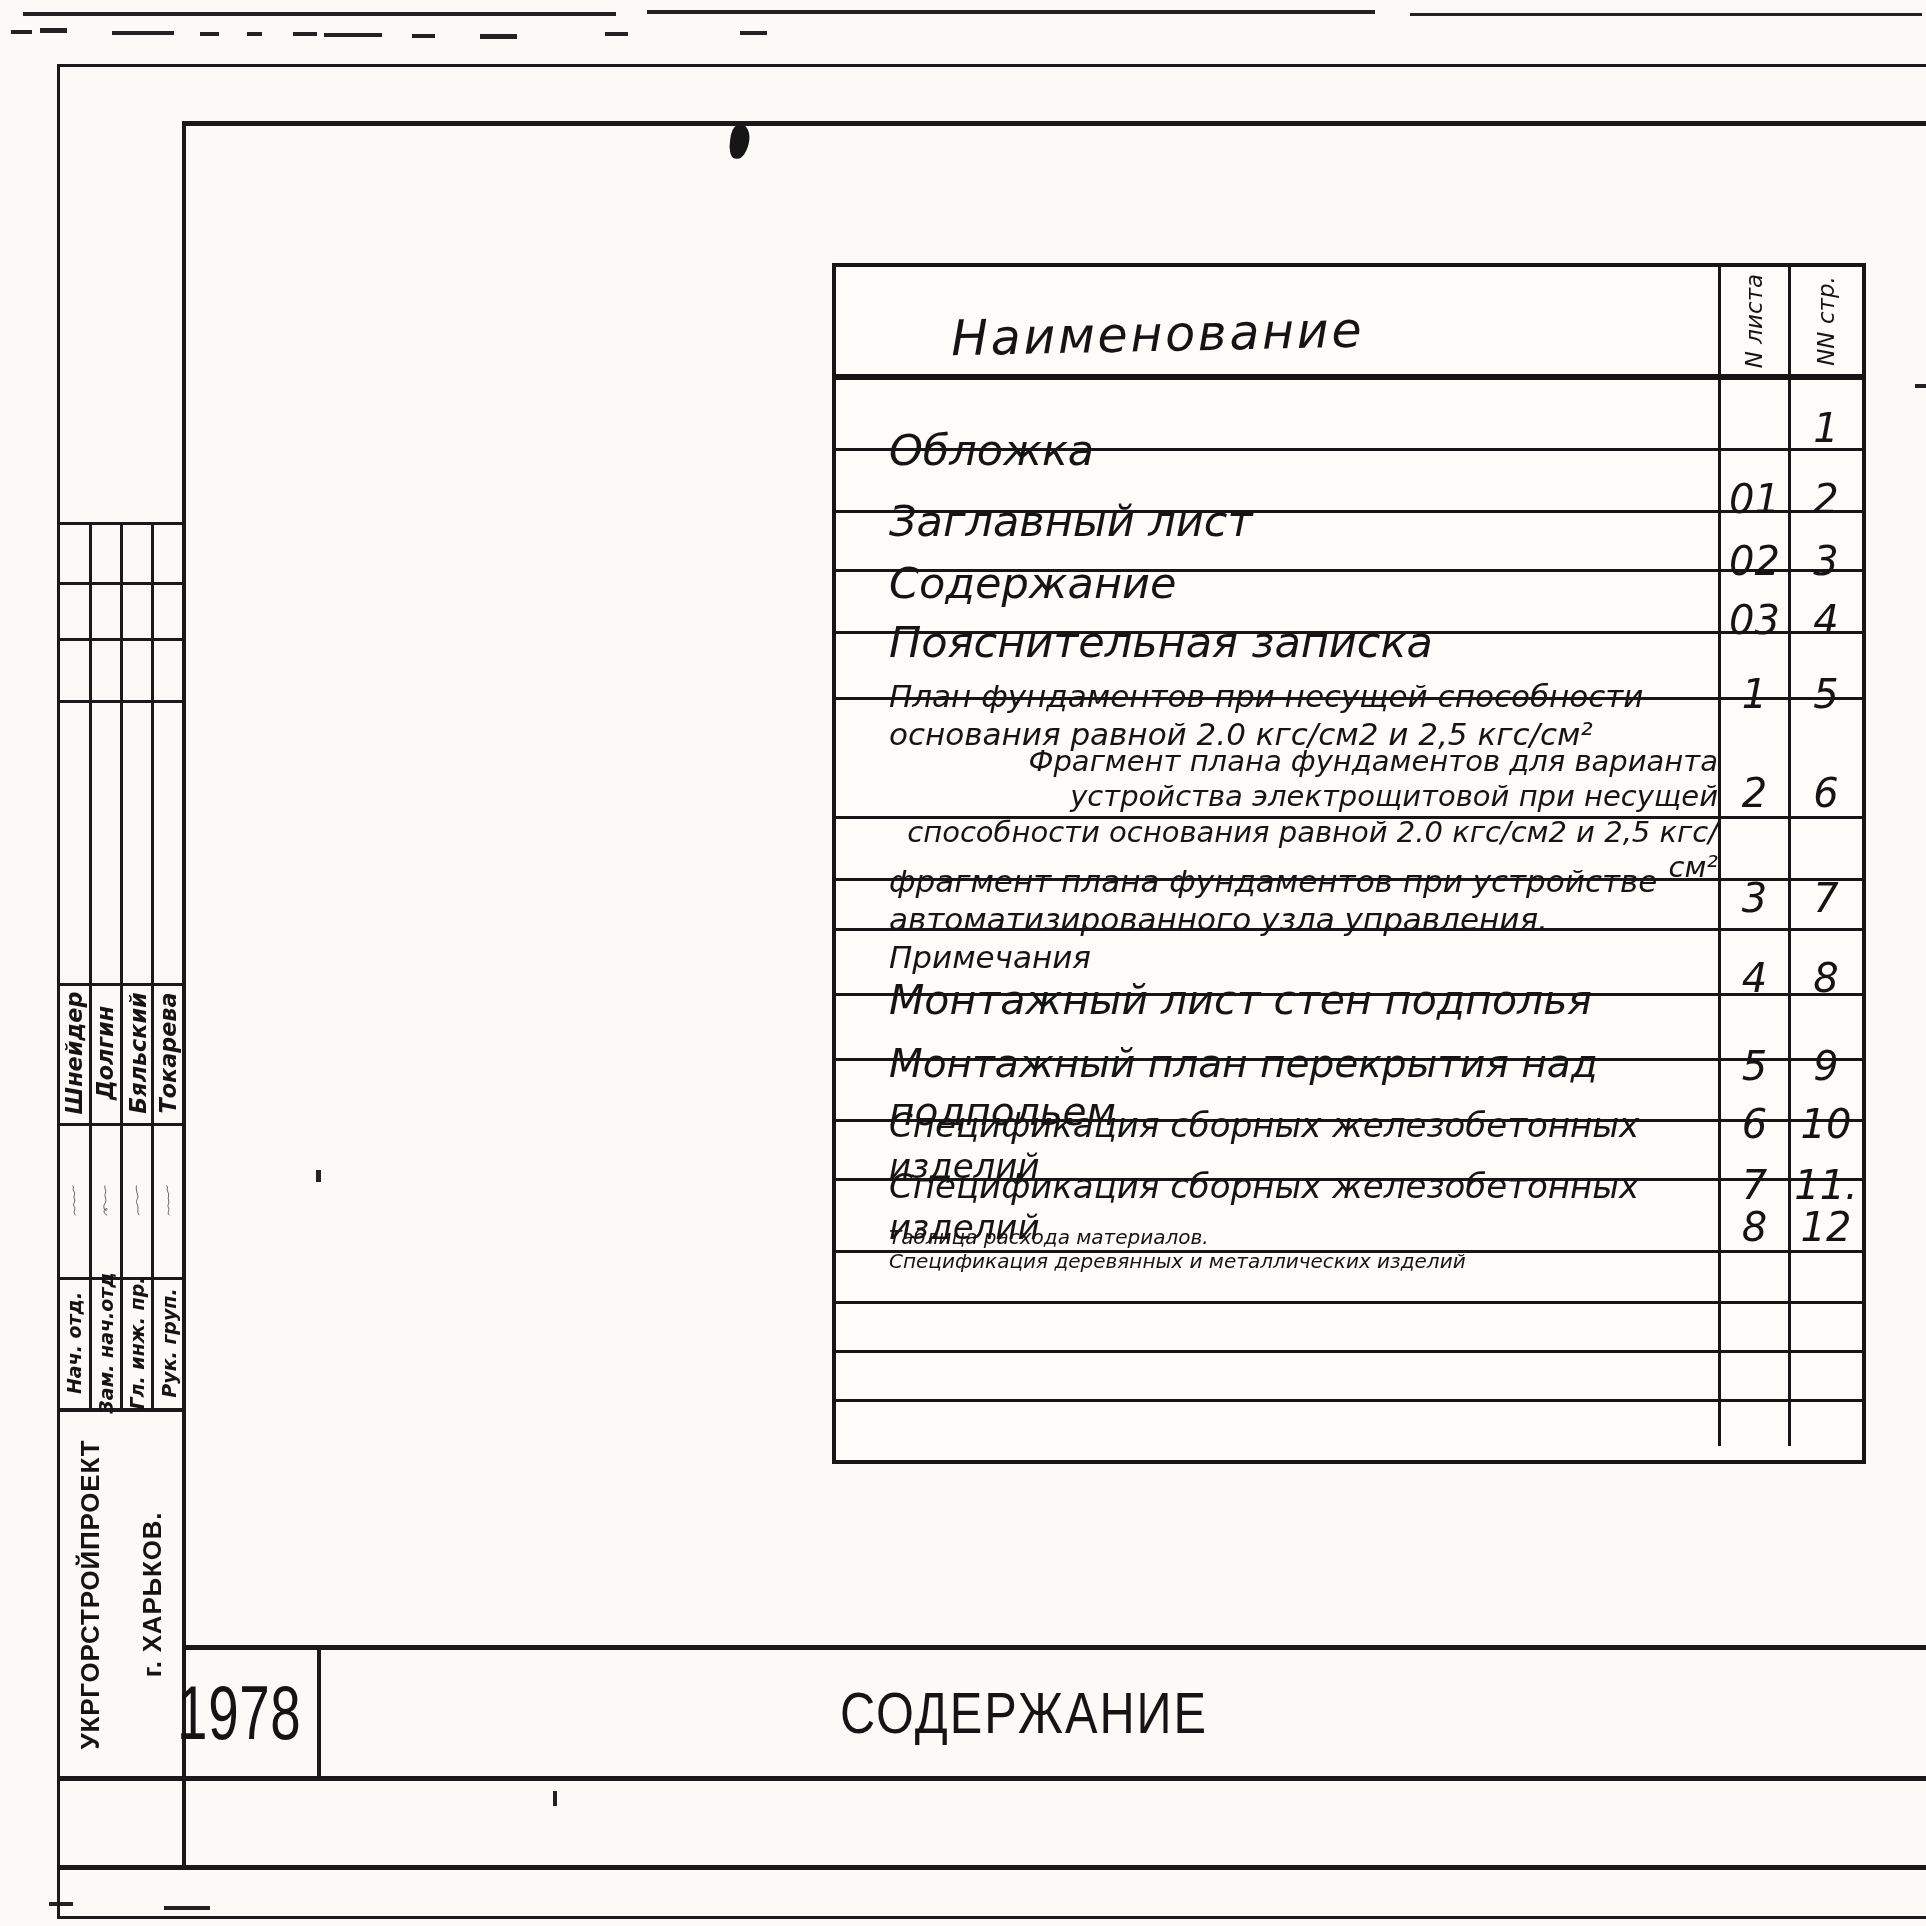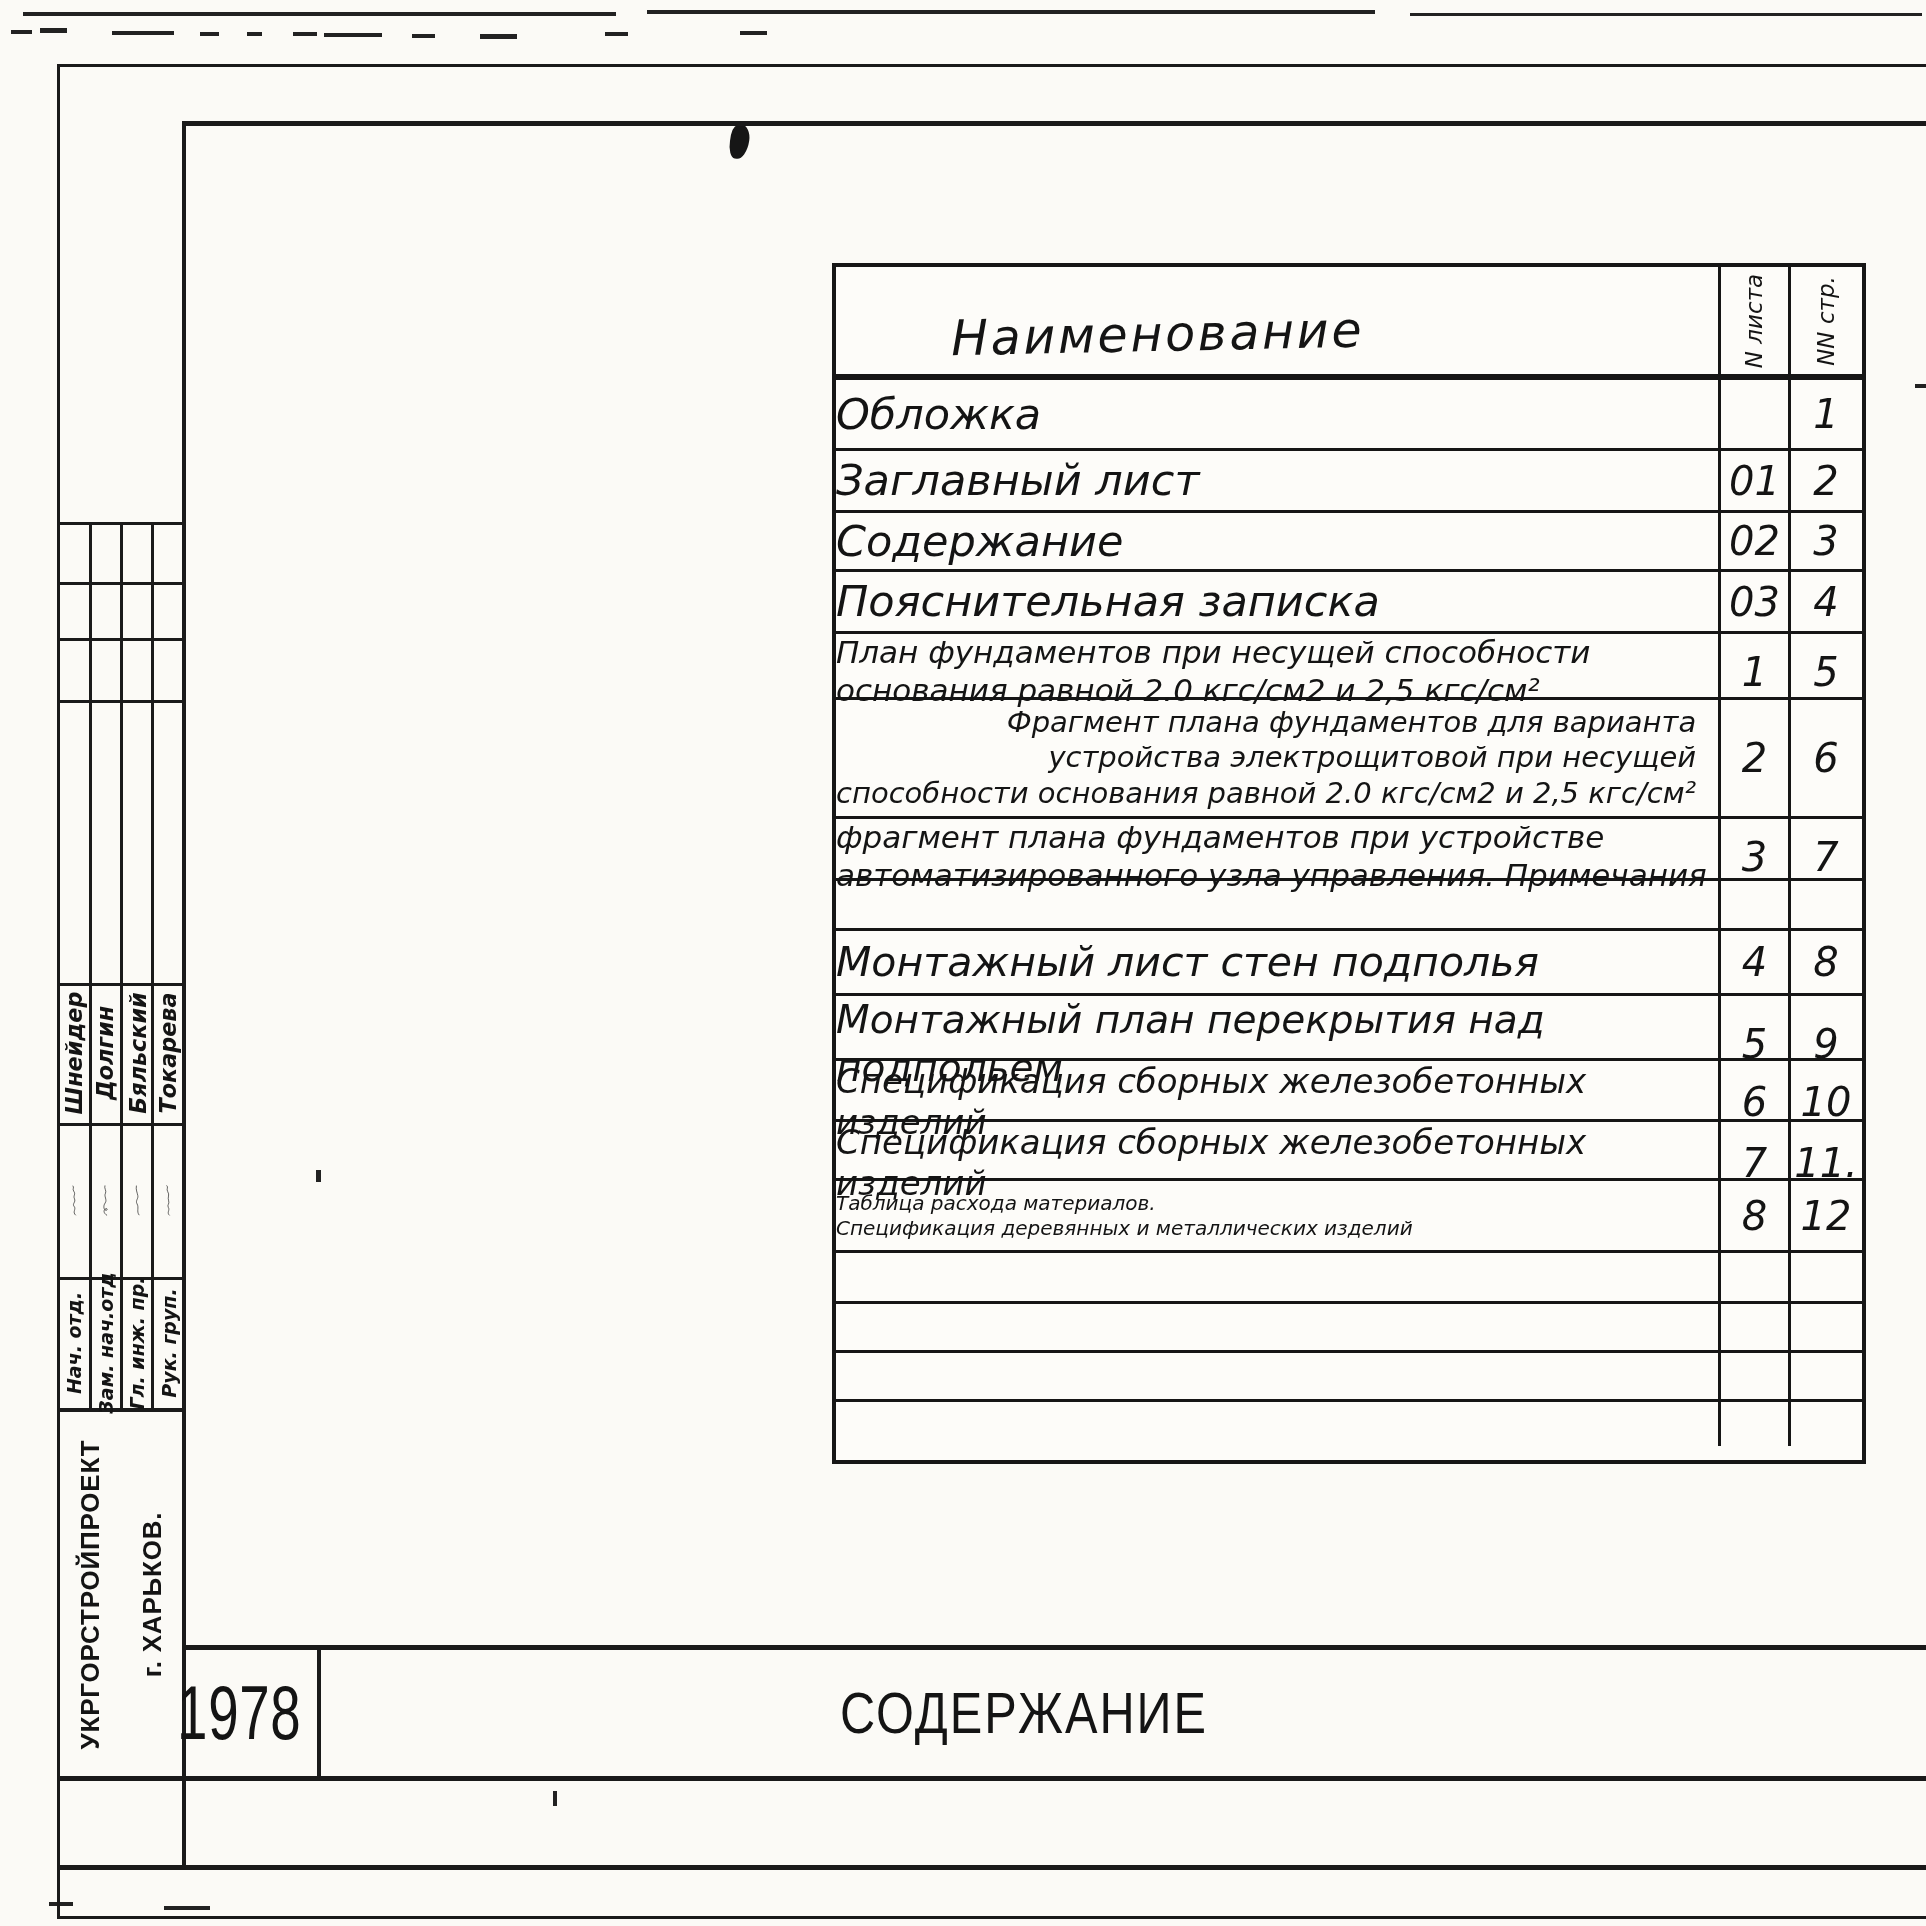--- a/index.html
+++ b/index.html
@@ -20,21 +20,21 @@
   .ctable { position:absolute; left:832px; top:263px; width:1034px; height:1201px;
             border:4.6px solid #161616; box-sizing:border-box; background:#fdfcf9; }
   .thead { display:grid; grid-template-columns:882px 70px 73px; height:113px;
            border-bottom:6.2px solid #161616; box-sizing:border-box; }
   .th-name { position:relative; display:flex; align-items:flex-end; justify-content:center; padding-bottom:10.8px; padding-right:239px; box-sizing:border-box; }
   .th-col { position:relative; border-left:3.1px solid #161616; box-sizing:border-box; display:flex; align-items:center; justify-content:center; }
   .hdr-name { font-size:49px; letter-spacing:2.7px; transform:rotate(-1.2deg); }
   .hdr-v { font-size:23px; }
   .trow { display:grid; grid-template-columns:882px 70px 73px; border-bottom:3.1px solid #161616; box-sizing:border-box; }
   .trow:last-child { border-bottom:none; }
-  .tname { display:flex; align-items:center; white-space:pre-line; line-height:1.22; box-sizing:border-box; }
+  .tname { display:flex; align-items:center; padding-left:53px; white-space:pre-line; line-height:1.22; box-sizing:border-box;margin-top:44px; }
   .tnum { border-left:3.1px solid #161616; box-sizing:border-box; display:flex; align-items:center; justify-content:center; font-size:40px; }
 
   
   .stamp-cell { position:absolute; display:flex; align-items:center; justify-content:center; }
   .big-title { font-size:58px; letter-spacing:2.3px; transform:translateX(-121px) scaleX(0.84); }
   .year { font-size:76px; transform:scaleX(0.72); letter-spacing:0.8px; }
 
   
   .org-line { font-size:26px; font-weight:700; letter-spacing:0.8px; }
   .appr-name { font-size:22.3px; font-weight:600; }

